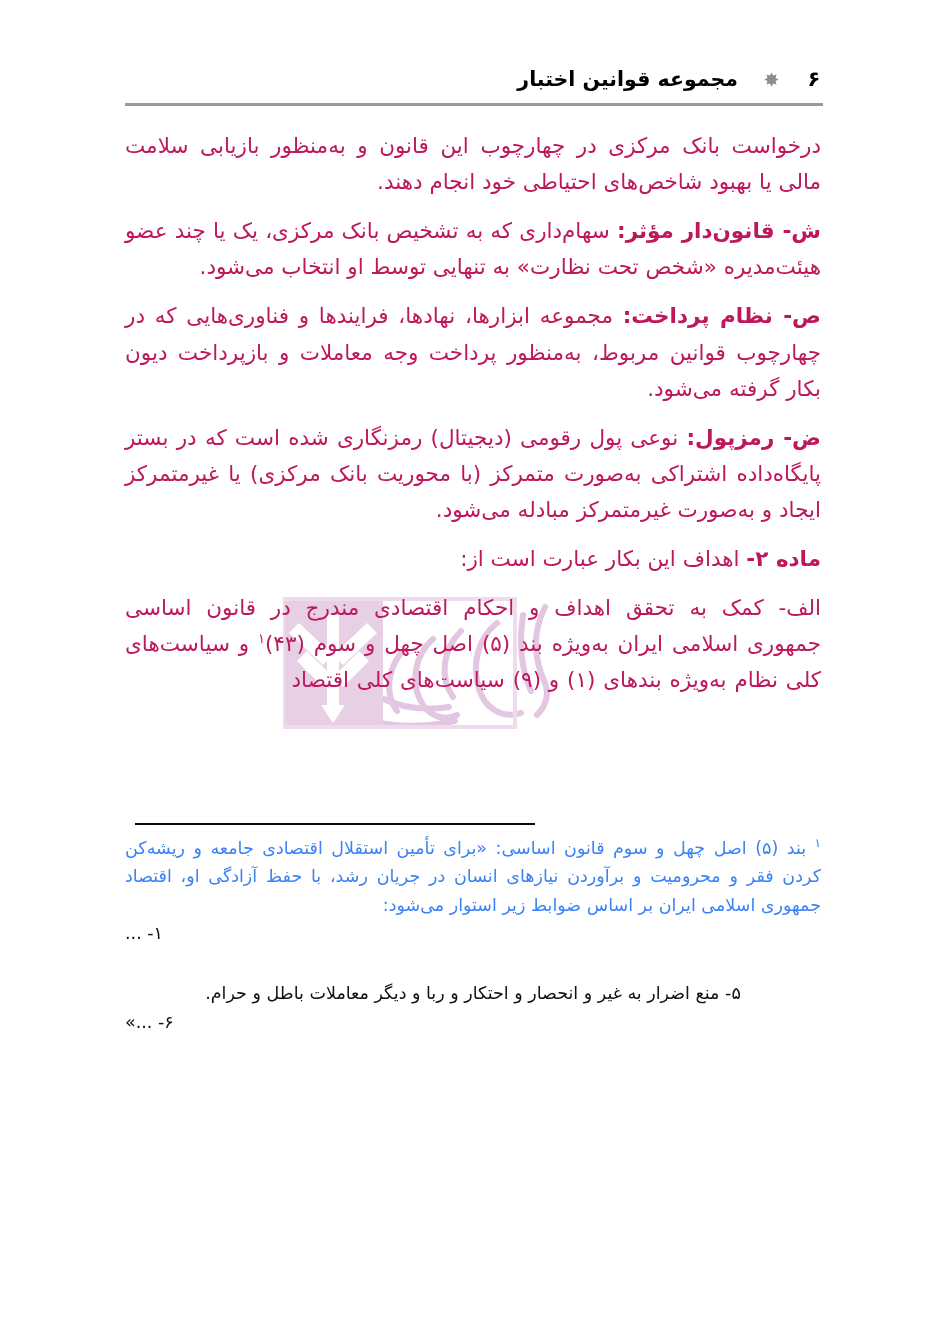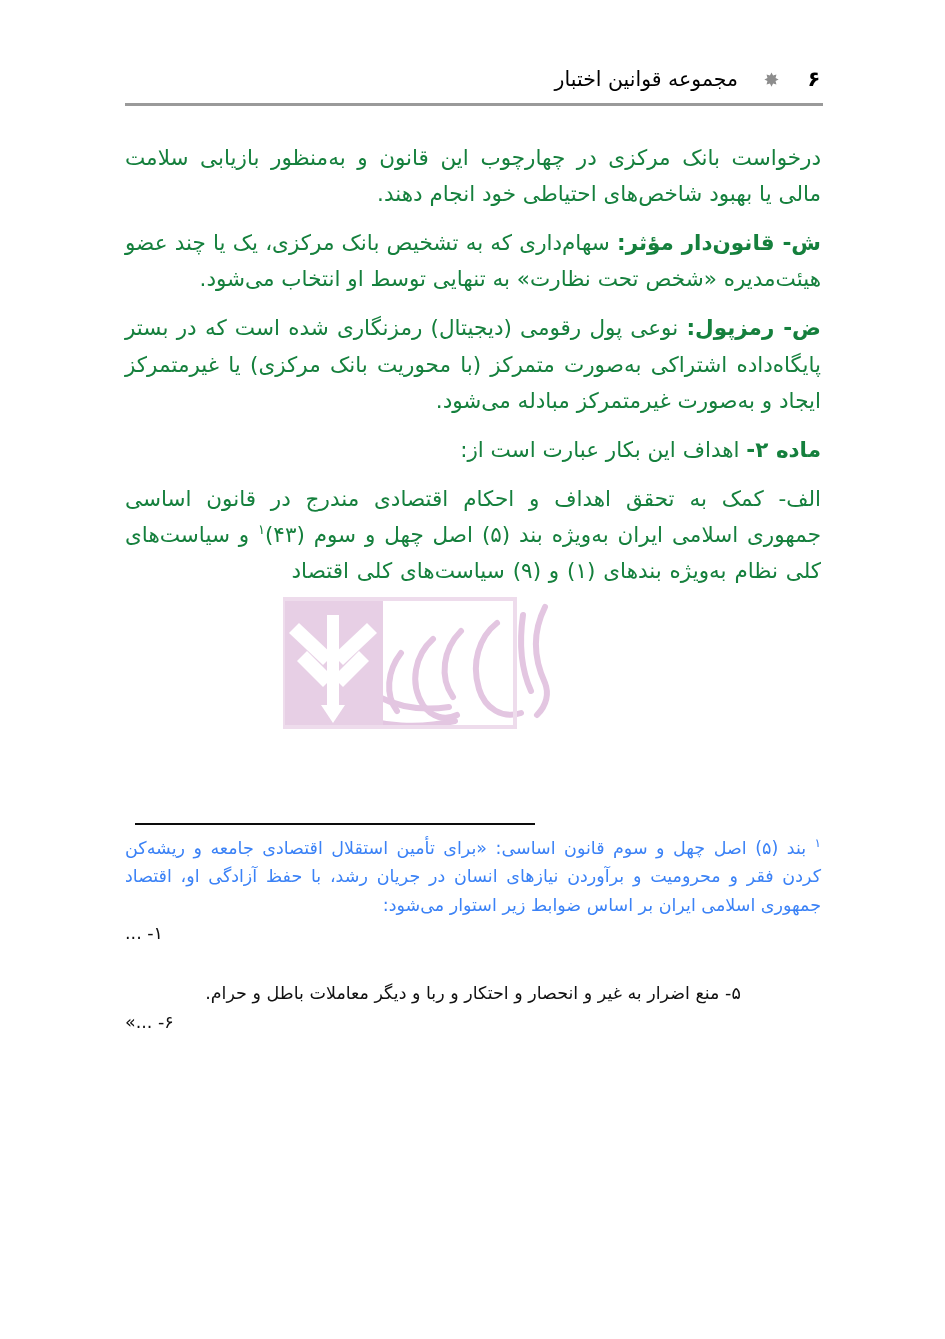--- a/index.html
+++ b/index.html
@@ -49,21 +49,21 @@
     height: 15px;
     position: relative;
     display: inline-block;
     color: #8d8d8d;
     flex: 0 0 auto;
   }
   .header-ornament svg { display: block; }
 
   .header-title {
     font-size: 20.5px;
-    font-weight: 400;
+    font-weight: 700;
     letter-spacing: 0;
     color: #000;
     white-space: nowrap;
   }
 
   .header-rule {
     position: absolute;
     top: 103px;
     right: 122px;
     width: 698px;
@@ -74,26 +74,26 @@
   
   .content {
     position: absolute;
     top: 128px;
     right: 124px;
     width: 696px;
     z-index: 3;
   }
 
   p.para {
-    margin: 12px 0 13px 0;
+    margin: 0 0 13px 0;
     font-size: 21.5px;
     line-height: 1.68;
     text-align: justify;
     text-justify: inter-word;
-    color: #15803d;
+    color: #be185d;
   }
 
   .term {
     font-weight: 700;
   }
 
   .artnum {
     font-weight: 700;
   }
 
@@ -213,20 +213,23 @@
   <div class="content">
 
     <p class="para">
       <span>درخواست بانک مرکزی در چهارچوب این قانون و به‌منظور بازیابی سلامت مالی یا بهبود شاخص‌های احتیاطی خود انجام دهند.</span>
     </p>
 
     <p class="para">
       <span class="term">ش- قانون‌دار مؤثر:</span><span> سهام‌داری که به تشخیص بانک مرکزی، یک یا چند عضو هیئت‌مدیره «شخص تحت نظارت» به تنهایی توسط او انتخاب می‌شود.</span>
     </p>
 
+    <p class="para">
+      <span class="term">ص- نظام پرداخت:</span><span> مجموعه ابزارها، نهادها، فرایندها و فناوری‌هایی که در چهارچوب قوانین مربوط، به‌منظور پرداخت وجه معاملات و بازپرداخت دیون بکار گرفته می‌شود.</span>
+    </p>
 
     <p class="para">
       <span class="term">ض- رمزپول:</span><span> نوعی پول رقومی (دیجیتال) رمزنگاری شده است که در بستر پایگاه‌داده اشتراکی به‌صورت متمرکز (با محوریت بانک مرکزی) یا غیرمتمرکز ایجاد و به‌صورت غیرمتمرکز مبادله می‌شود.</span>
     </p>
 
     <p class="para">
       <span class="artnum">ماده ۲-</span><span> اهداف این بکار عبارت است از:</span>
     </p>
 
     <p class="para stretch">

